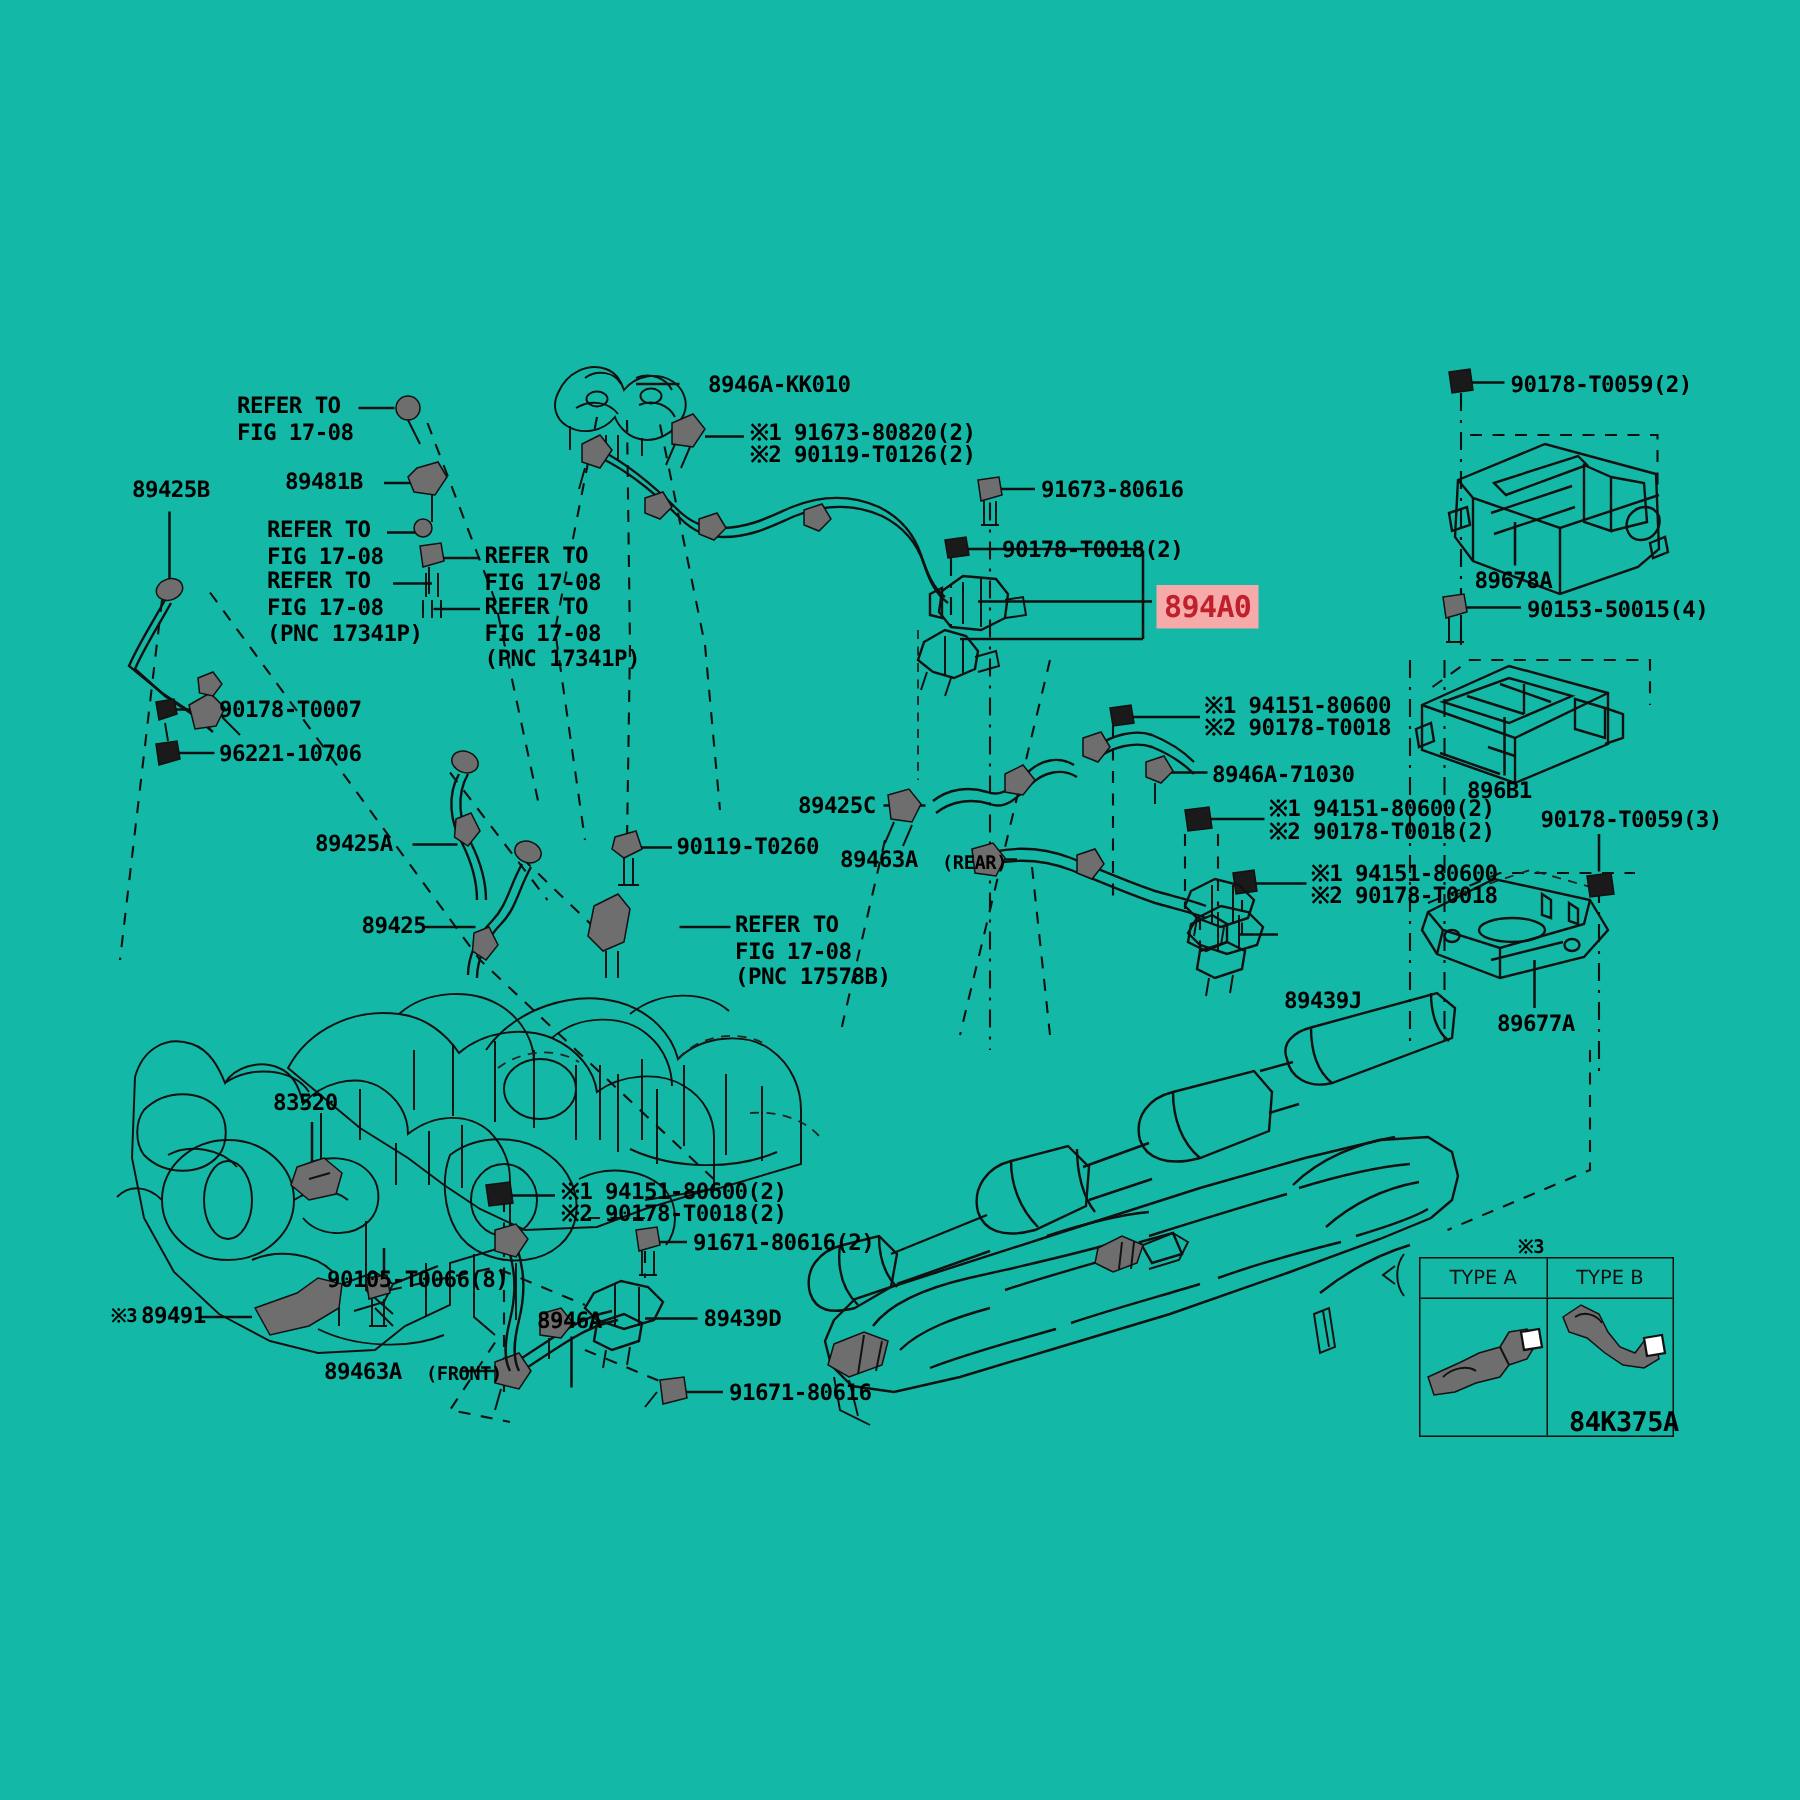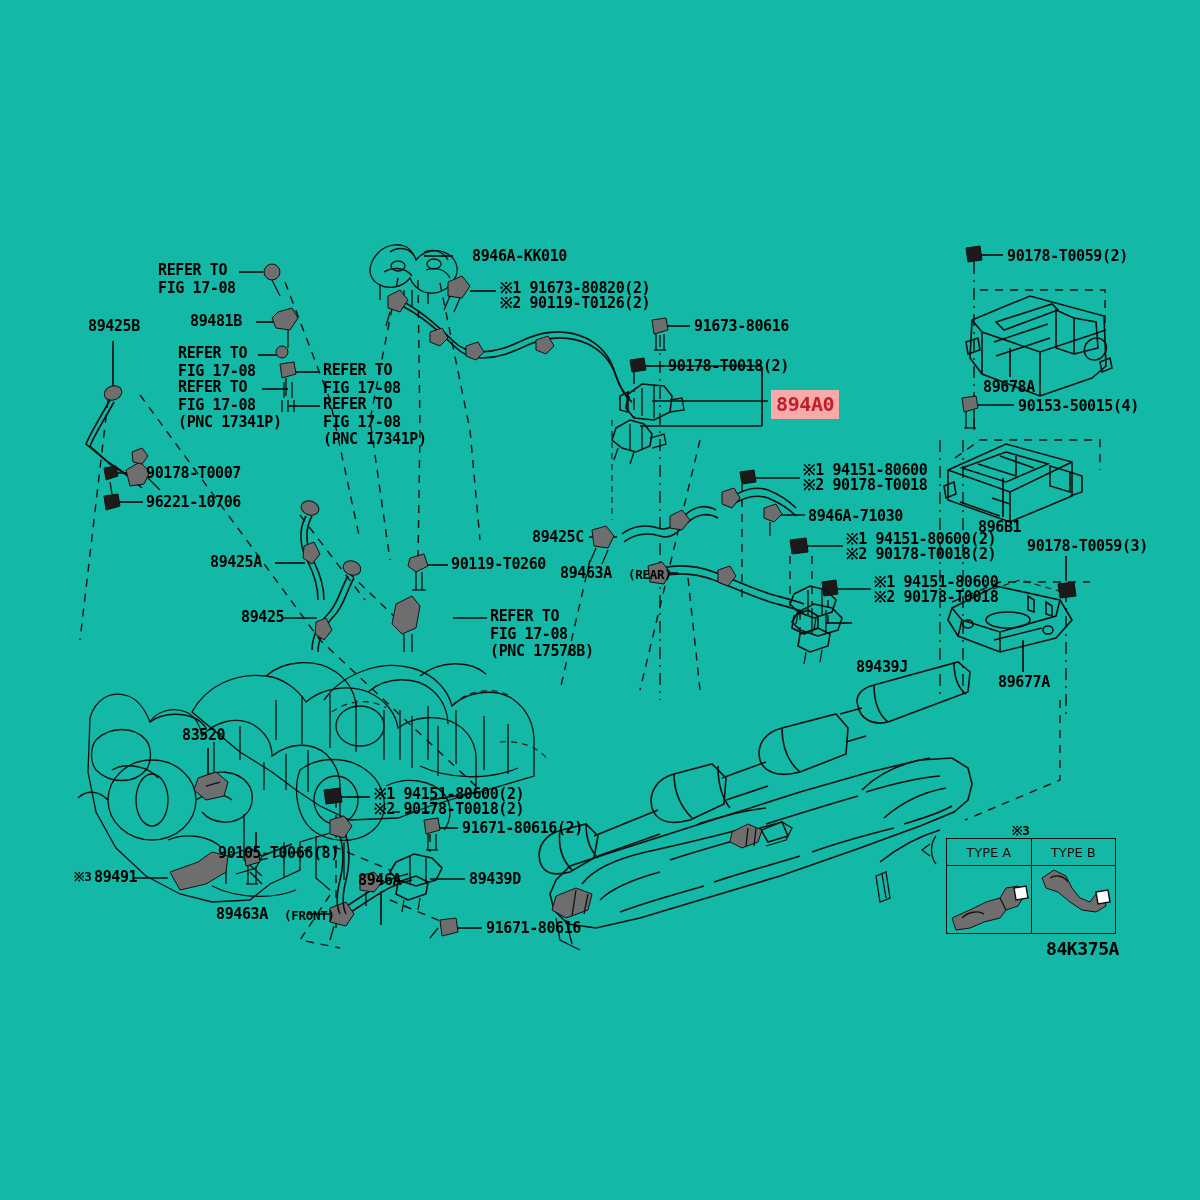--- a/index.html
+++ b/index.html
@@ -677,21 +677,21 @@
   <div class="lbl" style="left:856px; top:615px;margin-top:44px;">89439J</div>
 
   <div class="lbl" style="left:1007px; top:248px;">90178-T0059(2)</div>
   <div class="lbl" style="left:983px; top:379px;">89678A</div>
   <div class="lbl" style="left:1018px; top:398px;">90153-50015(4)</div>
   <div class="lbl" style="left:978px; top:519px;">896B1</div>
   <div class="lbl" style="left:1027px; top:538px;">90178-T0059(3)</div>
   <div class="lbl" style="left:998px; top:674px;">89677A</div>
 
   <div class="lbl sm" style="left:1012px; top:824px;">※3</div>
-  <div class="tbl" style="left:946px; top:838px; width:170px; height:96px;">
+  <div class="tbl" style="left:946px; top:838px; width:170px; height:120px;">
     <div class="tbl-head">
       <div>TYPE A</div>
       <div>TYPE B</div>
     </div>
     <div class="tbl-body">
       <div></div>
       <div></div>
     </div>
   </div>
   <div class="lbl mid" style="left:1046px; top:938px;">84K375A</div>

